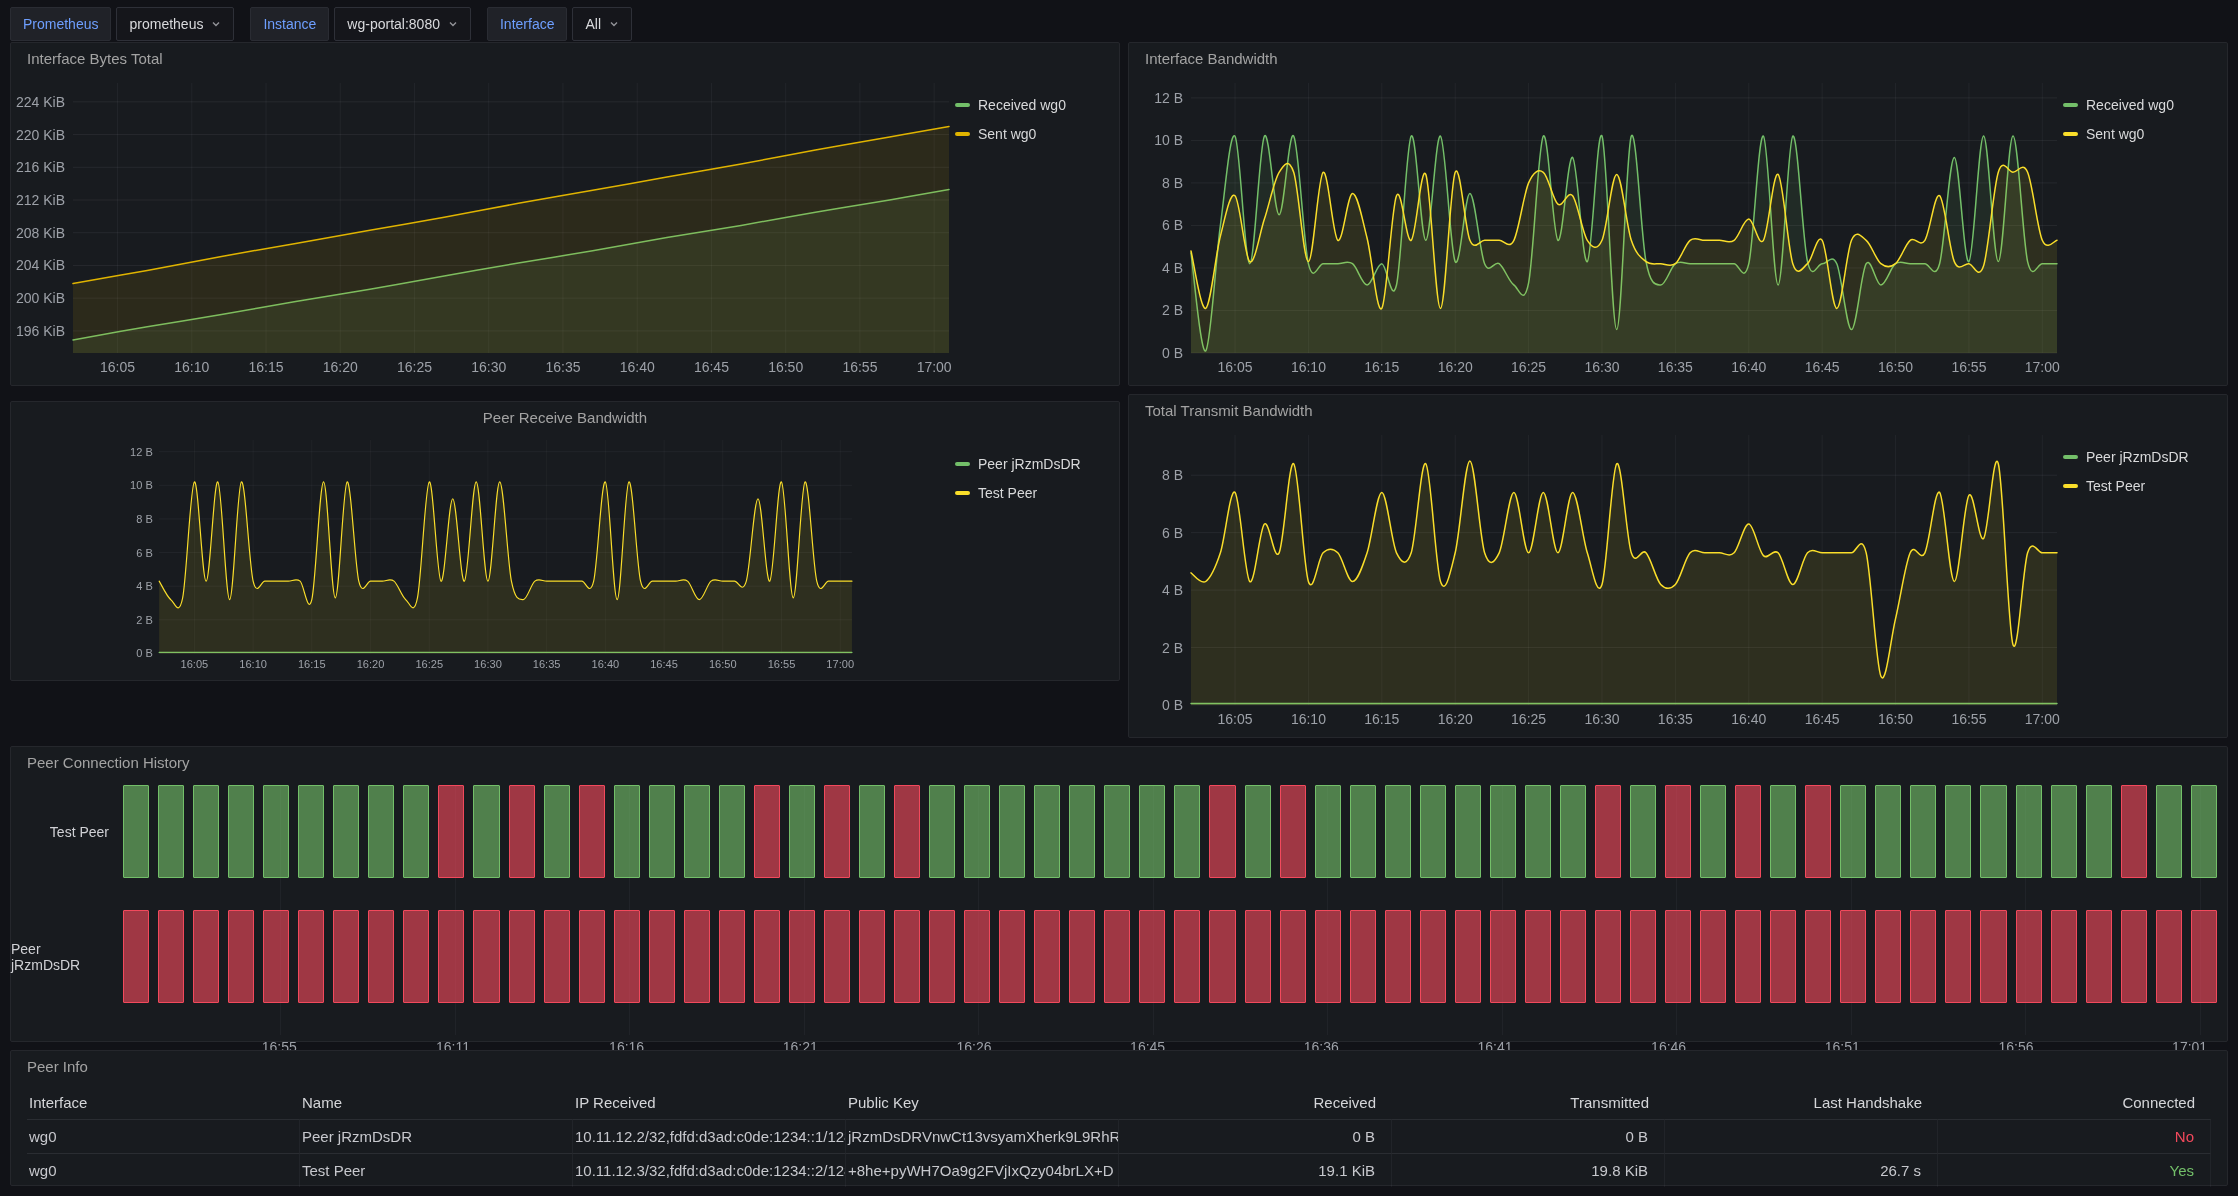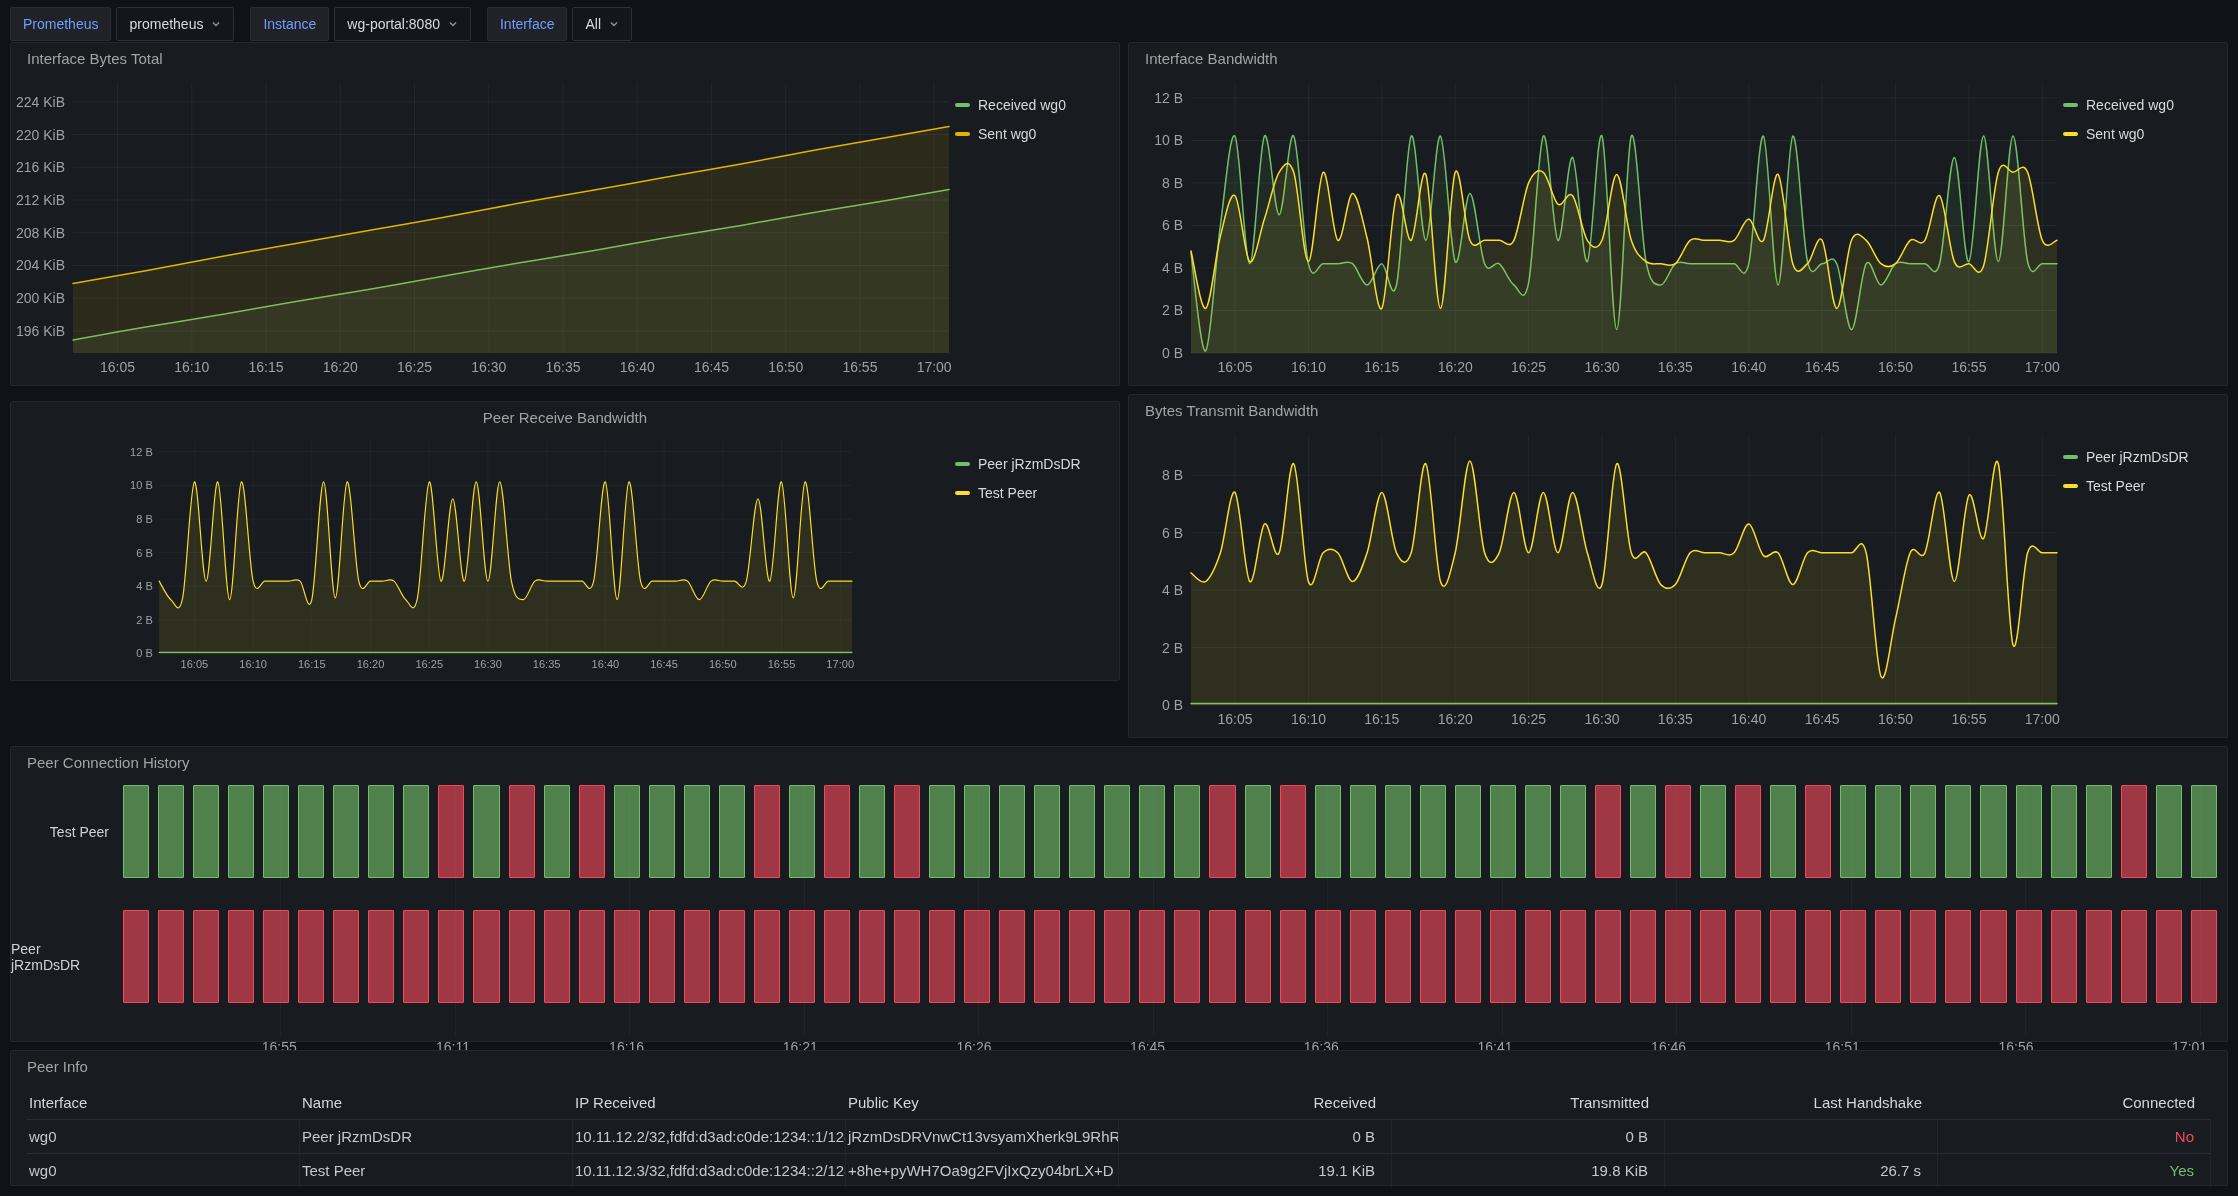--- a/index.html
+++ b/index.html
@@ -251,21 +251,21 @@
           <span>Peer jRzmDsDR</span>
         </div>
         <div class="legend-item">
           <span class="legend-marker" style="background: rgb(250, 222, 42);"></span>
           <span>Test Peer</span>
         </div>
       </div>
     </div>
 </div>
 <div class="panel p4">
-  <div class="panel-title">Bytes Transmit Bandwidth</div>
+  <div class="panel-title">Total Transmit Bandwidth</div>
   <div class="chart-row">
       <svg class="chart-svg" viewBox="0 0 930 306">
         <line x1="102.03389830508475" y1="10" x2="102.03389830508475" y2="280" stroke="rgba(204,204,220,0.06)" stroke-width="1"></line>
         <line x1="175.4237288135593" y1="10" x2="175.4237288135593" y2="280" stroke="rgba(204,204,220,0.06)" stroke-width="1"></line>
         <line x1="248.81355932203388" y1="10" x2="248.81355932203388" y2="280" stroke="rgba(204,204,220,0.06)" stroke-width="1"></line>
         <line x1="322.2033898305085" y1="10" x2="322.2033898305085" y2="280" stroke="rgba(204,204,220,0.06)" stroke-width="1"></line>
         <line x1="395.5932203389831" y1="10" x2="395.5932203389831" y2="280" stroke="rgba(204,204,220,0.06)" stroke-width="1"></line>
         <line x1="468.98305084745766" y1="10" x2="468.98305084745766" y2="280" stroke="rgba(204,204,220,0.06)" stroke-width="1"></line>
         <line x1="542.3728813559321" y1="10" x2="542.3728813559321" y2="280" stroke="rgba(204,204,220,0.06)" stroke-width="1"></line>
         <line x1="615.7627118644067" y1="10" x2="615.7627118644067" y2="280" stroke="rgba(204,204,220,0.06)" stroke-width="1"></line>

